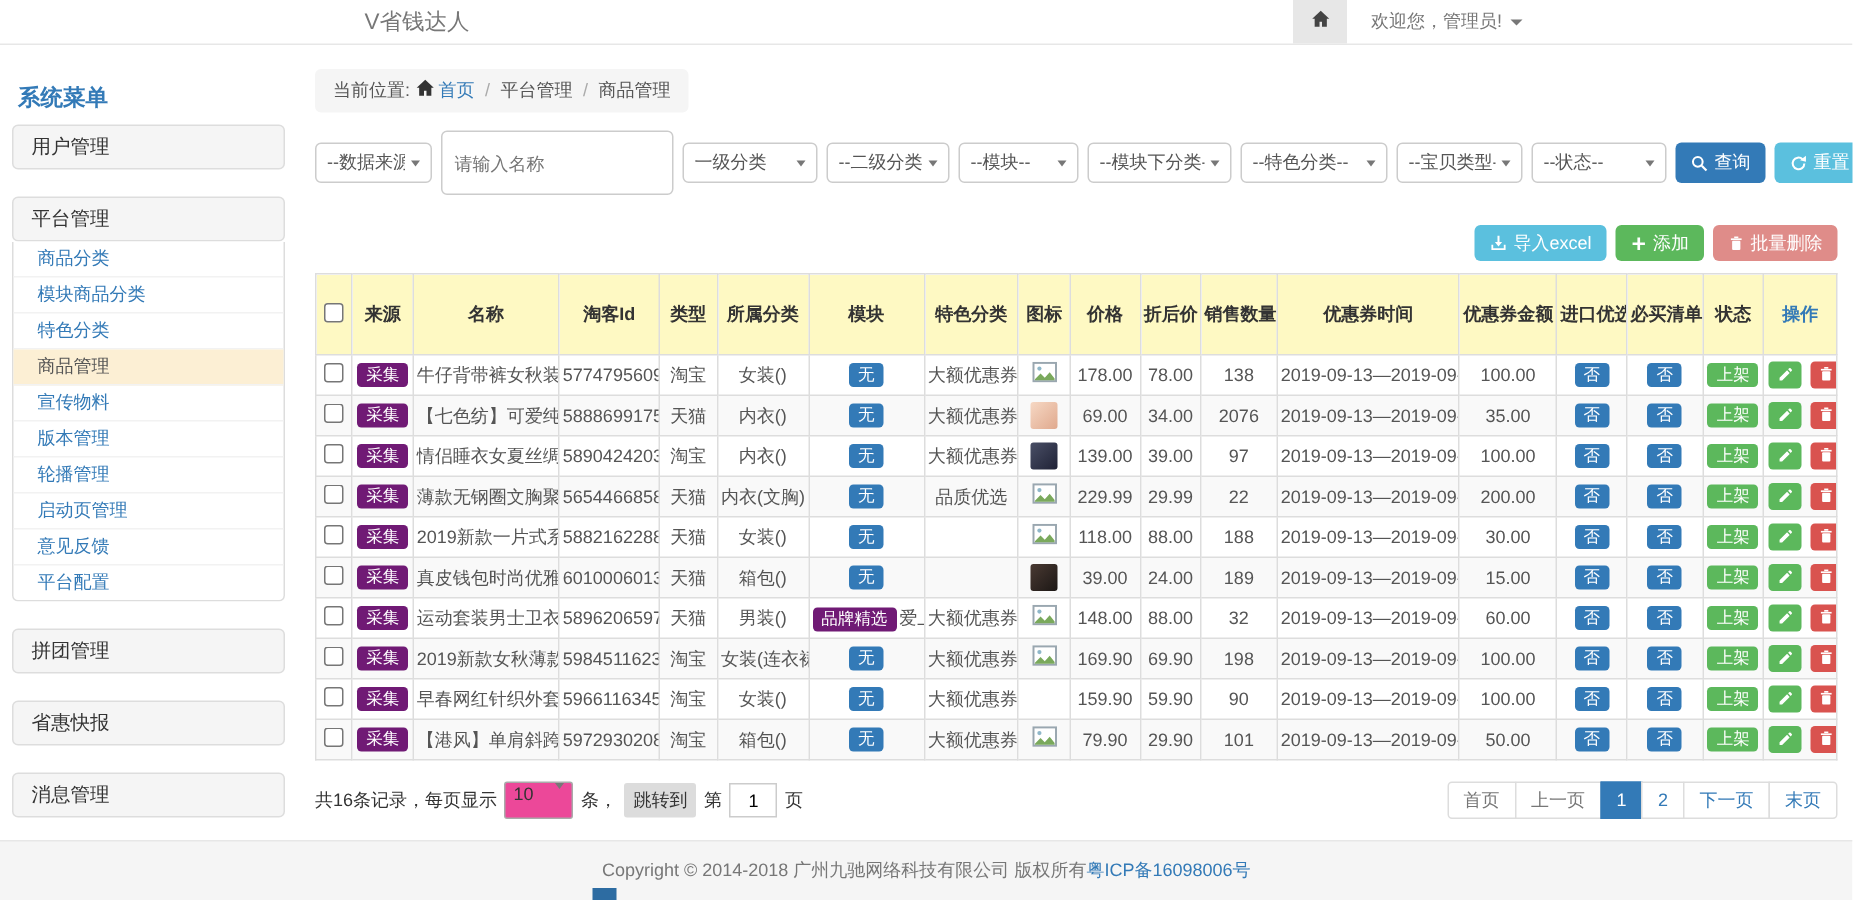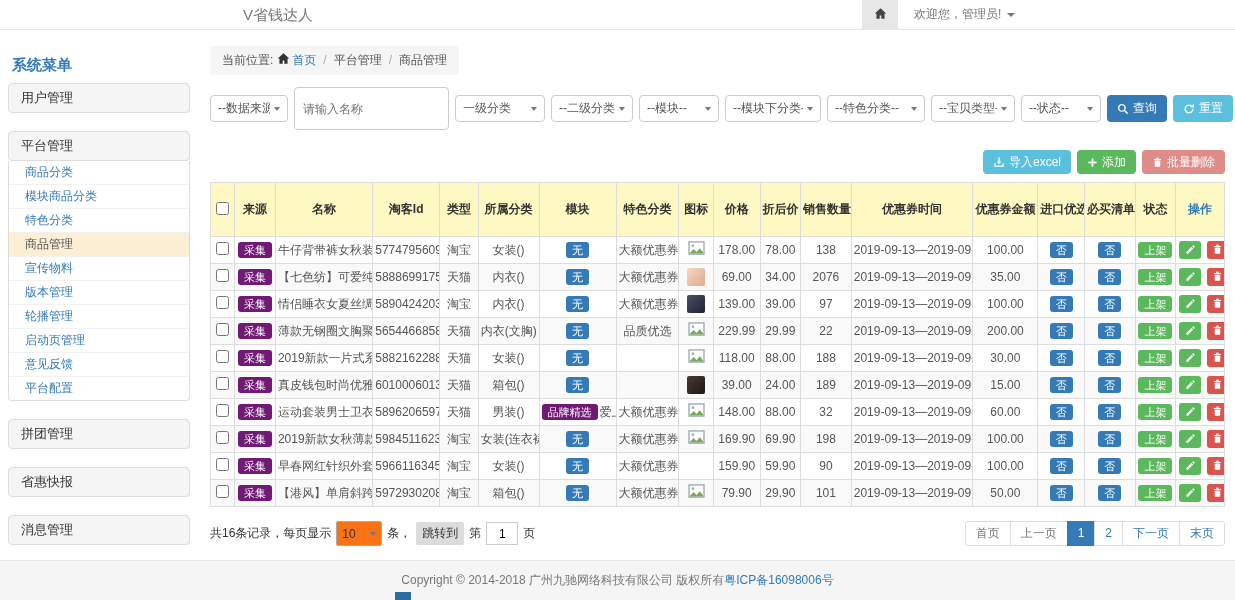--- a/index.html
+++ b/index.html
@@ -63,21 +63,21 @@
   .thumb-pink{background:linear-gradient(135deg,#f6d8c4,#e0a98e)}
   .thumb-dark{background:linear-gradient(135deg,#4a4f66,#1f2236)}
   .thumb-bag{background:linear-gradient(135deg,#4a3a33,#1c1715)}
   .op{width:22px;height:18px;border:none;border-radius:3px;display:inline-flex;align-items:center;justify-content:center;cursor:pointer;padding:0;color:#fff;margin:0 1px}
   .op-edit{background:#5cb85c}
   .op-del{background:#d9534f}
 
   
   .pager{display:flex;justify-content:space-between;align-items:center;margin-top:14px;font-size:12px;color:#333}
   .pager-left{display:flex;align-items:center;gap:5px}
-  .size-select{width:46px;height:25px;border:1px solid #aaa;border-radius:2px;display:inline-flex;align-items:center;justify-content:space-between;padding:0 5px;background:#f97316;cursor:pointer}
+  .size-select{width:46px;height:25px;border:1px solid #aaa;border-radius:2px;display:inline-flex;justify-content:space-between;padding:0 5px;background:#ec4899;cursor:pointer}
   .jump-chip{background:#dcdcdc;padding:3px 6px;border-radius:2px;cursor:pointer}
   .jump-input{width:32px;height:23px;border:1px solid #ccc;text-align:center;font-size:12px}
   .pager-right{display:flex}
   .pg-btn{padding:4px 10px;border:1px solid #ddd;background:#fff;color:#337ab7;margin-left:-1px;cursor:pointer;text-decoration:none;line-height:15px}
   .pg-btn:first-child{border-radius:3px 0 0 3px;margin-left:0}
   .pg-btn:last-child{border-radius:0 3px 3px 0}
   .pg-btn.disabled{color:#777}
   .pg-btn.active{background:#337ab7;border-color:#337ab7;color:#fff}
 
   
@@ -170,21 +170,21 @@
           <span class="sel-caret"></span>
         </div><div class="fselect" style="width: 96px;">
           <span class="fsel-label">--模块下分类--</span>
           <span class="sel-caret"></span>
         </div><div class="fselect" style="width: 98px;">
           <span class="fsel-label">--特色分类--</span>
           <span class="sel-caret"></span>
         </div><div class="fselect" style="width: 84px;">
           <span class="fsel-label">--宝贝类型--</span>
           <span class="sel-caret"></span>
-        </div><div class="fselect" style="width: 80px;">
+        </div><div class="fselect" style="width: 90px;">
           <span class="fsel-label">--状态--</span>
           <span class="sel-caret"></span>
         </div></span>
     <button class="btn btn-query">
       <span class="i">
           <svg width="12" height="12" viewBox="0 0 16 16">
             <circle cx="6.5" cy="6.5" r="4.3" fill="none" stroke="currentColor" stroke-width="1.8"></circle>
             <line x1="10" y1="10" x2="14.2" y2="14.2" stroke="currentColor" stroke-width="2"></line>
           </svg>
         </span>

